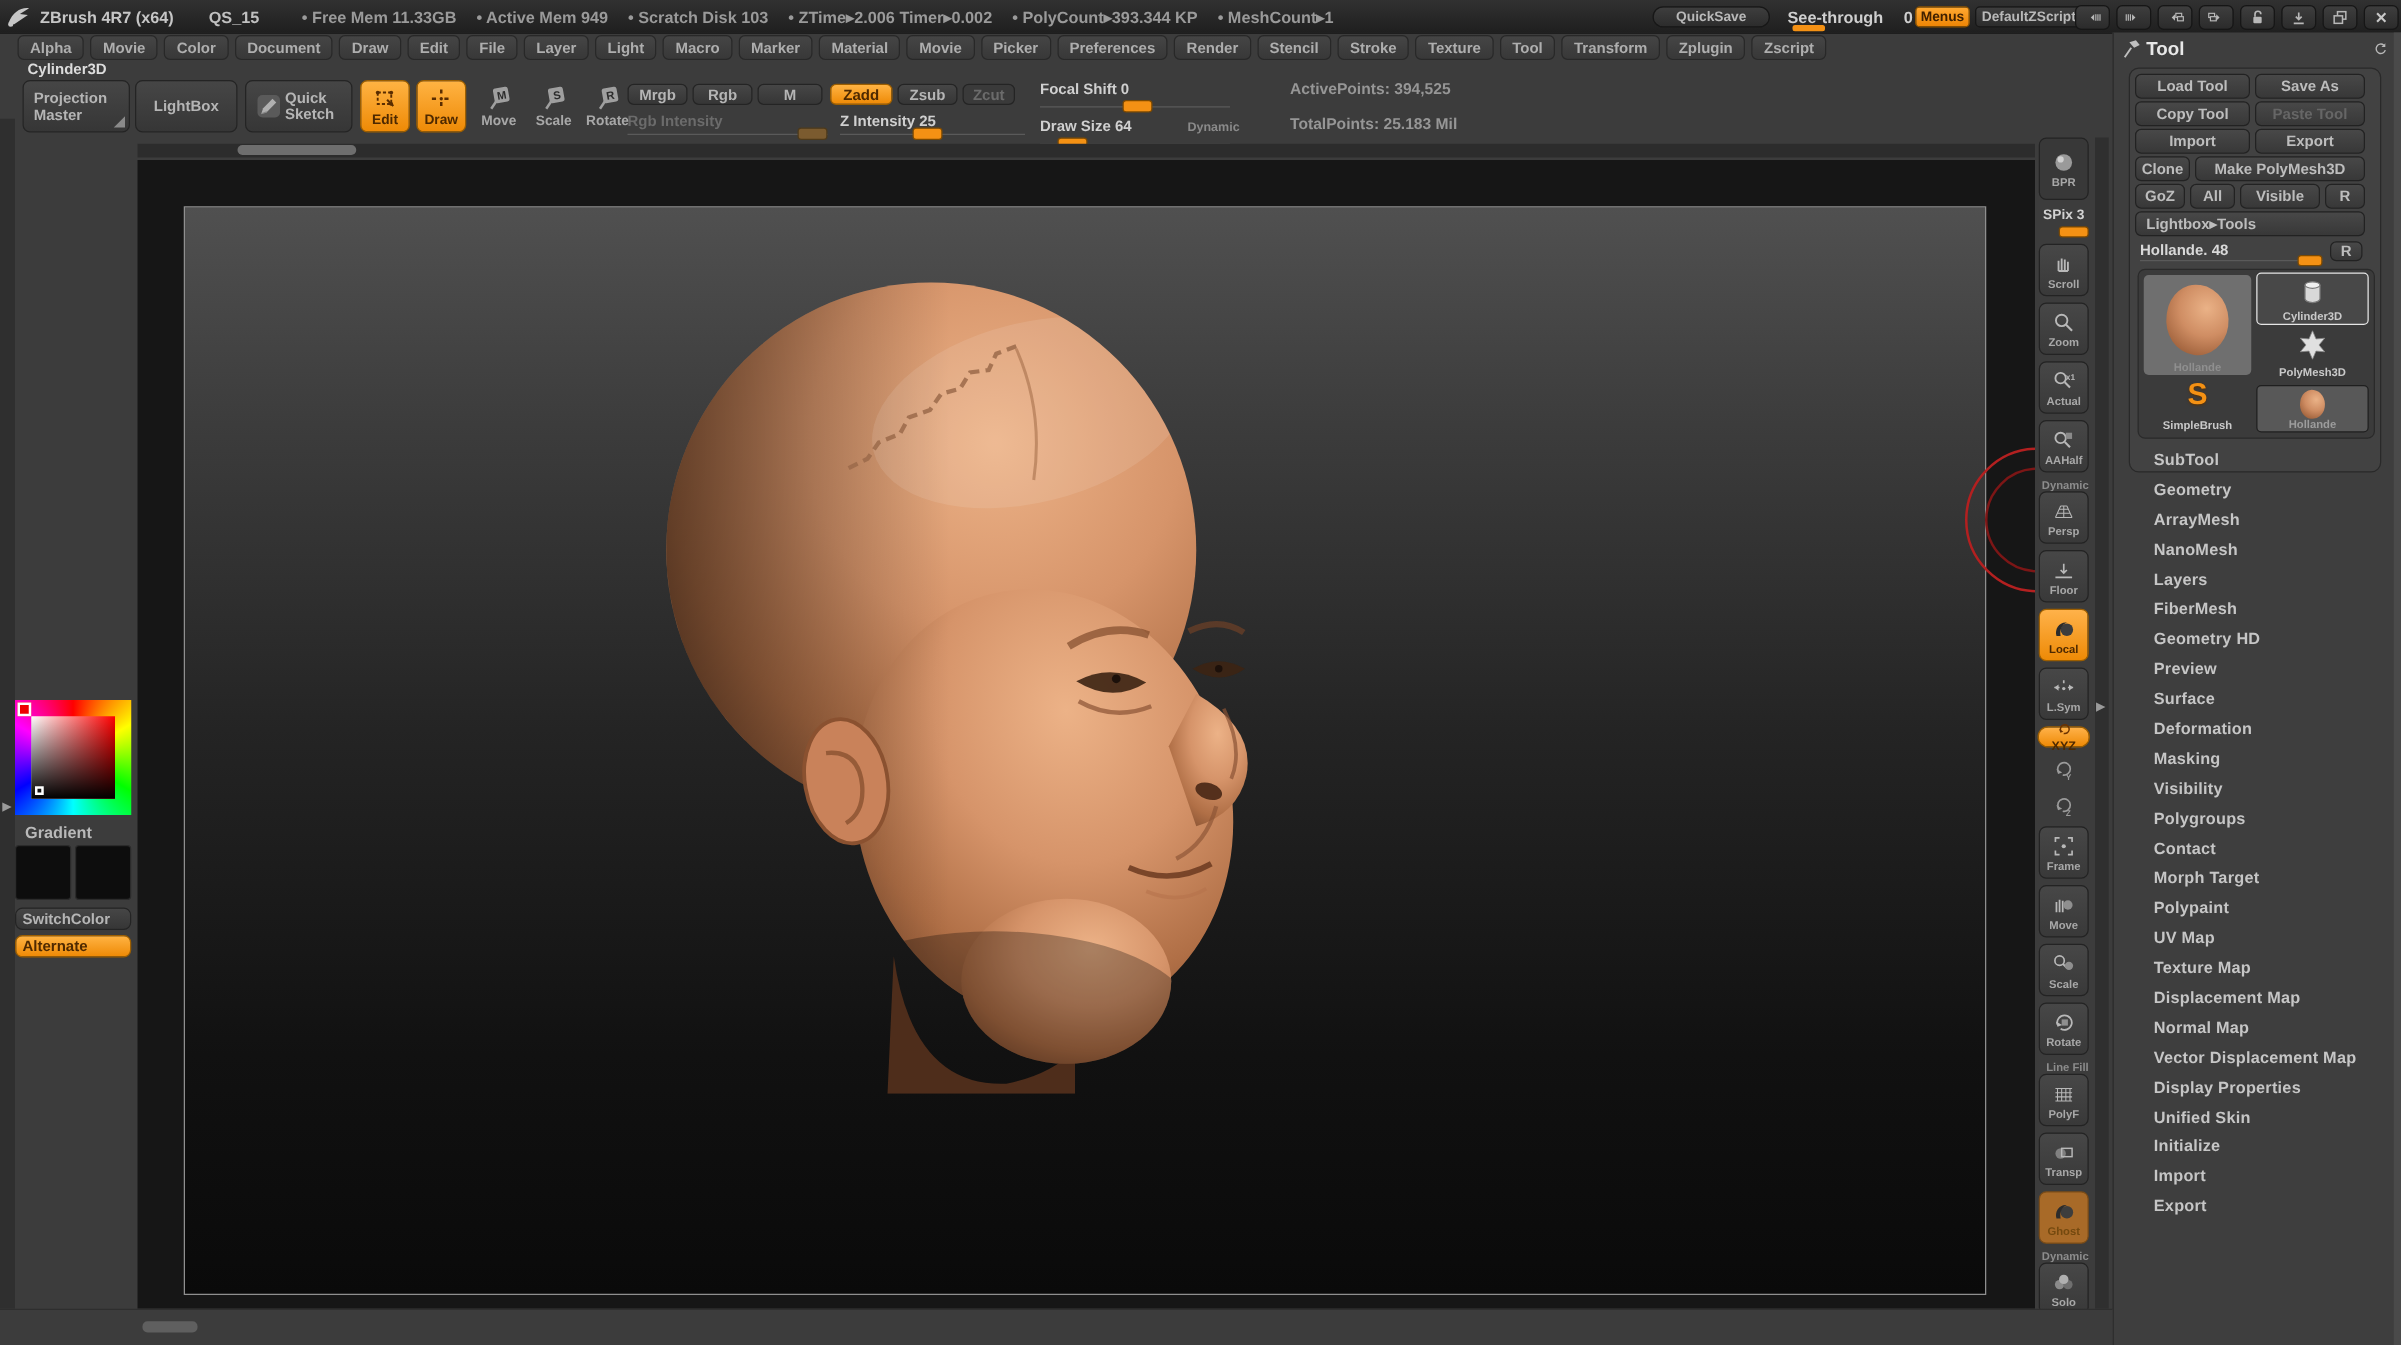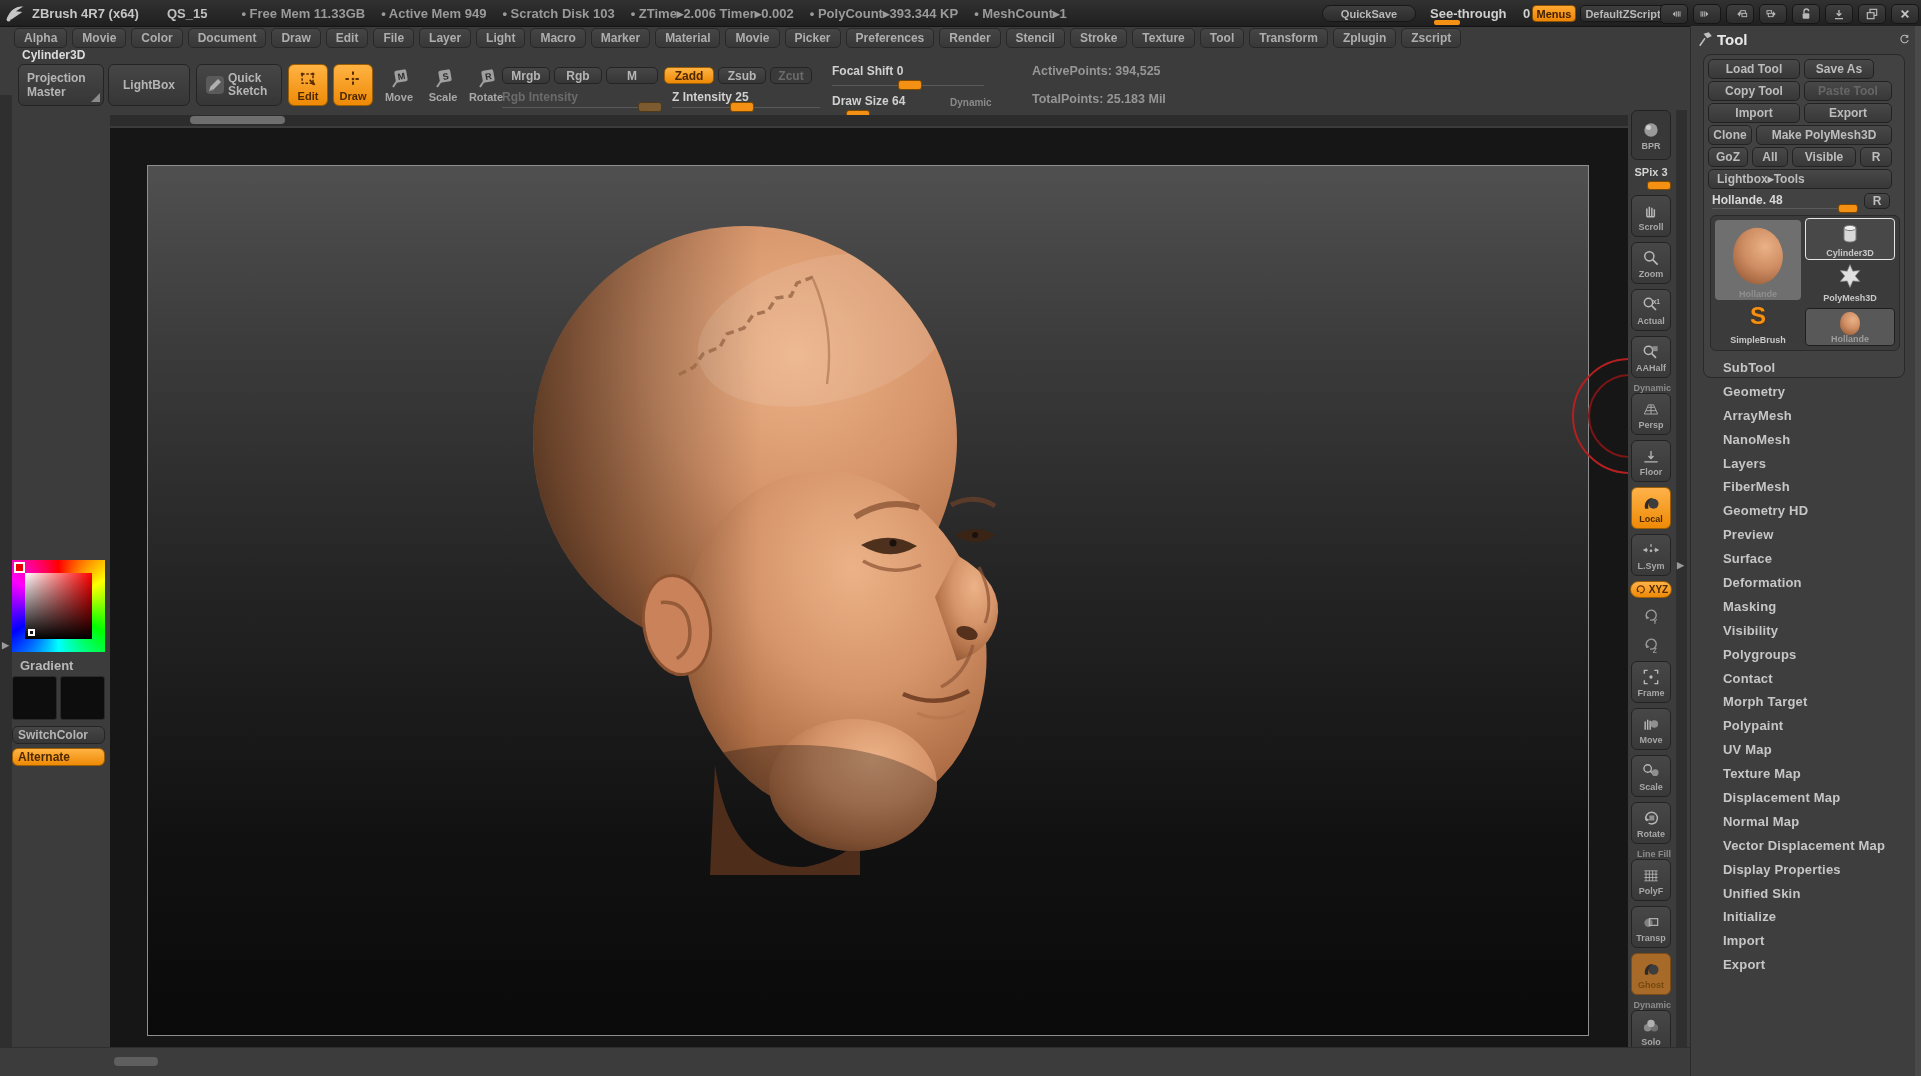--- a/index.html
+++ b/index.html
@@ -97,21 +97,21 @@
       border-radius:6px;display:flex;flex-direction:column;align-items:center;justify-content:center;gap:1px;box-sizing:border-box;}
   .shelf-lbl{font-size:9px;color:#a8a8a8;white-space:nowrap;}
   .shelf-lbl:empty{display:none;}
   .shelf-item.bpr .shelf-btn{height:50px;background:#383838;}
   .shelf-item.spix .shelf-btn{background:none;border:none;height:auto;}
   .shelf-item.spix .shelf-lbl{font-size:11px;color:#d2d2d2;}
   .shelf-item.spix::after{content:"";margin-top:3px;width:22px;height:7px;border-radius:3px;background:#f49114;border:1px solid #7e4a00;}
   .shelf-item.bare .shelf-btn{background:none;border:none;height:24px;}
   .shelf-item.active .shelf-btn{background:linear-gradient(#ffb24a,#ee8a06);border-color:#9c5e00;}
   .shelf-item.active .shelf-lbl{color:#4e2900;}
-  .shelf-item.active-pill .shelf-btn{flex-direction:row;height:17px;width:42px;border-radius:9px;gap:2px;
+  .shelf-item.active-pill .shelf-btn{flex-direction:column;height:17px;width:42px;border-radius:9px;gap:2px;
       background:linear-gradient(#ffb24a,#ee8a06);border-color:#9c5e00;}
   .shelf-item.active-pill .ic{width:13px;height:13px;}
   .shelf-item.active-pill .shelf-lbl{color:#4e2900;font-size:10px;}
   .shelf-item.ghost .shelf-btn{background:#a86a28;border-color:#7c4c16;}
   .shelf-item.ghost .shelf-lbl{color:#74490f;}
 
   
   .rail{position:absolute;background:#2f2f2f;}
   .rail .arrow{position:absolute;font-size:9px;color:#9a9a9a;}
 
@@ -843,21 +843,21 @@
           <use href="#i-hammer"></use>
         </svg>
       <span id="tool-title">Tool</span>
       <svg class="ic" style="position:absolute;right:10px;top:6px;width:15px;height:15px" viewBox="0 0 24 24">
           <use href="#i-refresh"></use>
         </svg>
     </div>
 
     <div id="tool-group">
       <div class="tp-btn" style="left:4px;top:4px;width:92px">Load Tool</div>
-      <div class="tp-btn" style="left:100px;top:4px;width:70px">Save As</div>
+      <div class="tp-btn" style="left:100px;top:4px;width:88px">Save As</div>
       <div class="tp-btn" style="left:4px;top:26px;width:92px">Copy Tool</div>
       <div class="tp-btn dim" style="left:100px;top:26px;width:88px">Paste Tool</div>
       <div class="tp-btn" style="left:4px;top:48px;width:92px">Import</div>
       <div class="tp-btn" style="left:100px;top:48px;width:88px">Export</div>
       <div class="tp-btn" style="left:4px;top:70px;width:44px">Clone</div>
       <div class="tp-btn" style="left:52px;top:70px;width:136px">Make PolyMesh3D</div>
       <div class="tp-btn" style="left:4px;top:92px;width:40px">GoZ</div>
       <div class="tp-btn" style="left:48px;top:92px;width:36px">All</div>
       <div class="tp-btn" style="left:88px;top:92px;width:64px">Visible</div>
       <div class="tp-btn" style="left:156px;top:92px;width:32px">R</div>

